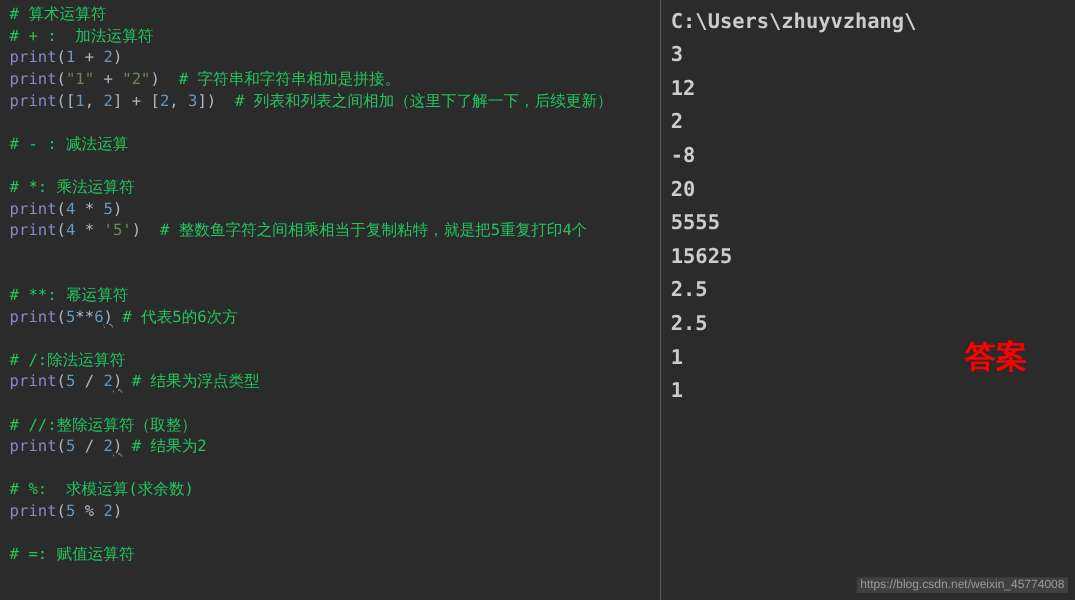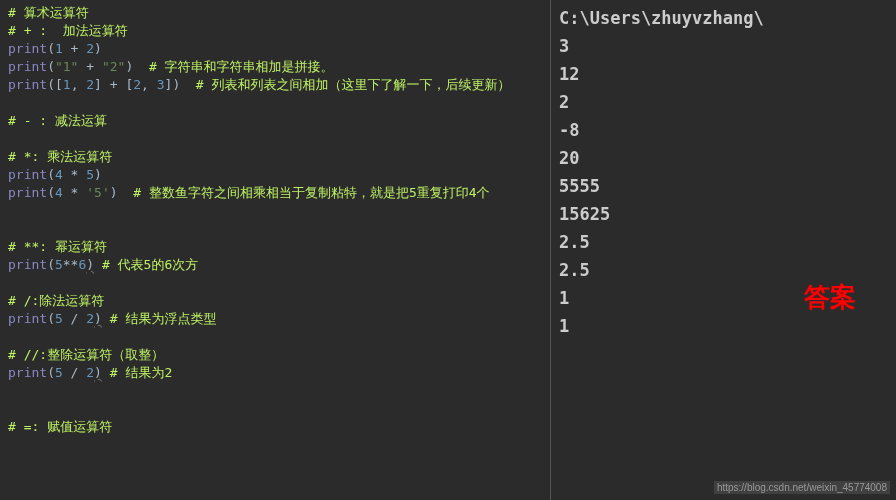--- a/index.html
+++ b/index.html
@@ -21,21 +21,21 @@
     overflow: hidden;
   }
   .editor .line {
     line-height: 18px;
     white-space: pre;
     color: #a9b7c6;
   }
   .kw-print { color: #8888c6; }
   .num { color: #6897bb; }
   .str { color: #6a8759; }
-  .comment { color: #bef264; text-align: right; }
+  .comment { color: #22c55e; text-align: right; }
   .op { color: #a9b7c6; }
   .terminal {
     flex: 1;
     height: 100%;
     background: #2b2b2b;
     border-left: 1px solid #555;
     padding: 4px 8px;
     font-family: "Consolas", monospace;
     font-size: 17px;
     color: #cccccc;
@@ -90,20 +90,22 @@
     <div class="line"><span class="op"> </span></div>
     <div class="line"><span class="comment"># **: 幂运算符</span></div>
     <div class="line"><span class="kw-print">print</span><span class="op">(</span><span class="num">5</span><span class="op">**</span><span class="num">6</span><span class="op underline">)</span><span class="comment"> # 代表5的6次方</span></div>
     <div class="line"><span class="op"> </span></div>
     <div class="line"><span class="comment"># /:除法运算符</span></div>
     <div class="line"><span class="kw-print">print</span><span class="op">(</span><span class="num">5</span><span class="op"> / </span><span class="num">2</span><span class="op underline">)</span><span class="comment"> # 结果为浮点类型</span></div>
     <div class="line"><span class="op"> </span></div>
     <div class="line"><span class="comment"># //:整除运算符（取整）</span></div>
     <div class="line"><span class="kw-print">print</span><span class="op">(</span><span class="num">5</span><span class="op"> / </span><span class="num">2</span><span class="op underline">)</span><span class="comment"> # 结果为2</span></div>
     <div class="line"><span class="op"> </span></div>
+    <div class="line"><span class="comment"># %:  求模运算(求余数)</span></div>
+    <div class="line"><span class="kw-print">print</span><span class="op">(</span><span class="num">5</span><span class="op"> % </span><span class="num">2</span><span class="op">)</span></div>
     <div class="line"><span class="op"> </span></div>
     <div class="line"><span class="comment"># =: 赋值运算符</span></div>
   </div>
 
 <div class="terminal">
   <div id="terminal-lines">
       <div class="tline">C:\Users\zhuyvzhang\</div>
       <div class="tline">3</div>
       <div class="tline">12</div>
       <div class="tline">2</div>

